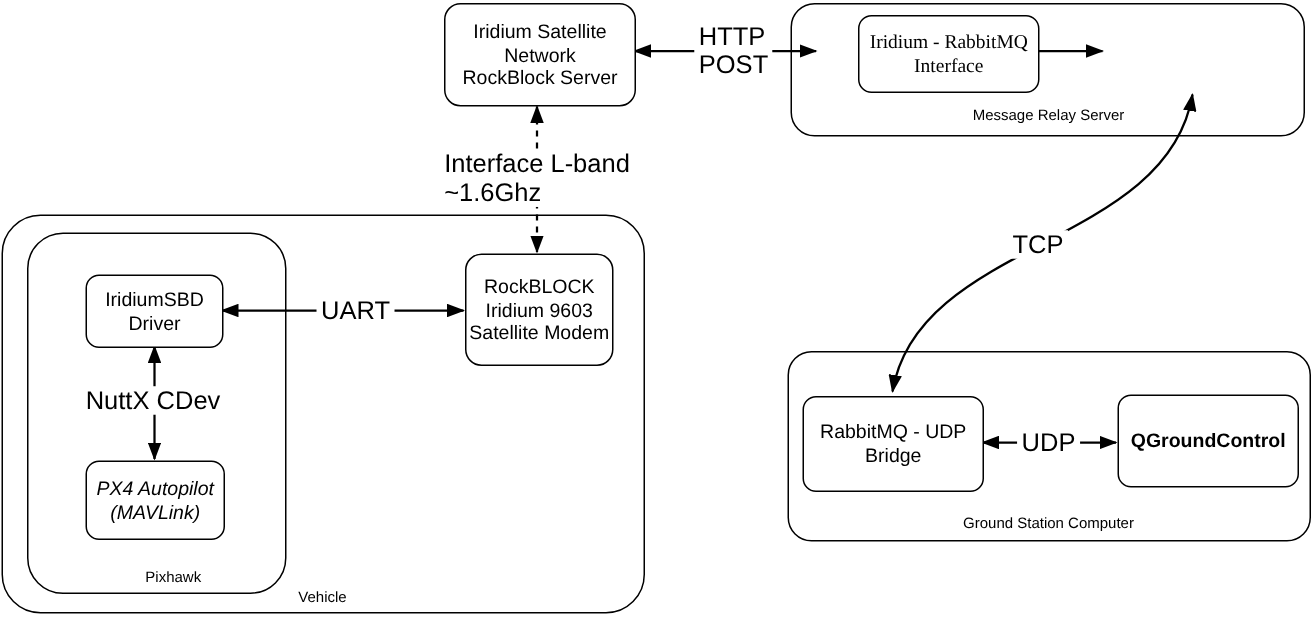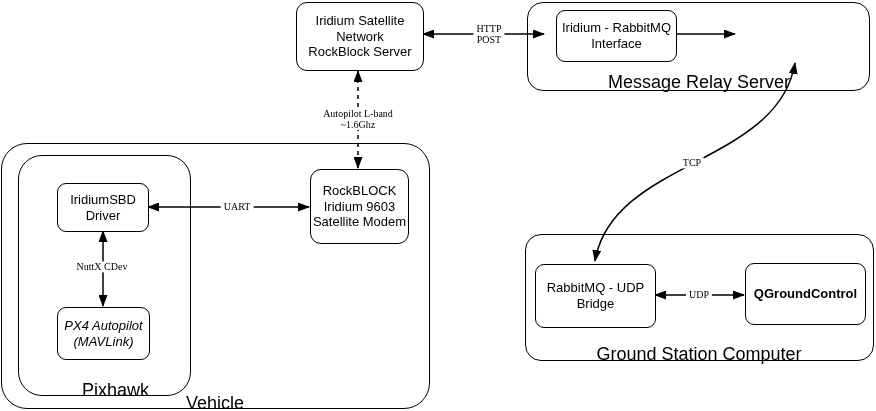--- a/index.html
+++ b/index.html
@@ -11,36 +11,35 @@
     position:absolute; border:1px solid #000000; background:#ffffff; z-index:1;
   }
   .node {
     position:absolute; border:1px solid #000000; background:#ffffff; z-index:3;
     display:flex; align-items:center; justify-content:center;
     text-align:center; font-size:13px; line-height:1.22; white-space:pre-line;
   }
   .connections { position:absolute; left:0; top:0; z-index:2; pointer-events:none; }
   .edge-label {
     position:absolute; z-index:4; background:#ffffff; padding:0 3px;
-    font-size:10px; line-height:1.12; text-align:center; white-space:pre-line;
+    font-size:17px; line-height:1.12; white-space:pre-line;
     transform:translate(-50%,-50%);
-    font-family:Liberation Serif, serif;
   }
   .container-title {
-    position:absolute; z-index:3; font-size:18px; white-space:nowrap;
+    position:absolute; z-index:3; font-size:10px; white-space:nowrap;
     transform:translateX(-50%);
   }
   
   .vehicle   { left:1px;   top:143px; width:427px; height:264px; border-radius:26px; }
   .pixhawk   { left:18px;  top:155px; width:171px; height:239px; border-radius:24px; }
   .relay     { left:527px; top:2px;   width:341px; height:87px;  border-radius:16px; }
   .ground    { left:525px; top:234px; width:347px; height:125px; border-radius:16px; }
   
   .iridium-server { left:296px; top:2px;   width:126px; height:67px; border-radius:11px; }
-  .interface      { left:556px; top:10px;  width:119px; height:50px; border-radius:9px; }
+  .interface      { left:572px; top:10px;  width:119px; height:50px; border-radius:9px;font-family:Liberation Serif, serif; }
   .broker         { left:735px; top:8px;   width:119px; height:53px; border-radius:9px; }
   .rockblock      { left:310px; top:169px; width:97px;  height:73px; border-radius:11px; }
   .iridiumsbd     { left:57px;  top:183px; width:90px;  height:47px; border-radius:9px; }
   .px4            { left:57px;  top:307px; width:91px;  height:51px; border-radius:9px;font-style:italic; }
   .bridge         { left:535px; top:264px; width:119px; height:62px; border-radius:9px; }
   .qgc            { left:745px; top:263px; width:119px; height:60px; border-radius:9px;font-weight:bold; }
   
   .lbl-http  { left:489px; top:34px;  }
   .lbl-sat   { left:358px; top:119px; }
   .lbl-uart  { left:237px; top:207px; }
@@ -89,21 +88,21 @@
   <div class="node iridiumsbd">IridiumSBD
 Driver</div>
   <div class="node px4">PX4 Autopilot
 (MAVLink)</div>
   <div class="node bridge">RabbitMQ - UDP
 Bridge</div>
   <div class="node qgc">QGroundControl</div>
 
   <div class="edge-label lbl-http">HTTP
 POST</div>
-  <div class="edge-label lbl-sat">Autopilot L-band
+  <div class="edge-label lbl-sat">Interface L-band
 ~1.6Ghz</div>
   <div class="edge-label lbl-uart">UART</div>
   <div class="edge-label lbl-nuttx">NuttX CDev</div>
   <div class="edge-label lbl-tcp">TCP</div>
   <div class="edge-label lbl-udp">UDP</div>
 
   <div class="container-title title-relay">Message Relay Server</div>
   <div class="container-title title-ground">Ground Station Computer</div>
   <div class="container-title title-pixhawk">Pixhawk</div>
   <div class="container-title title-vehicle">Vehicle</div>

